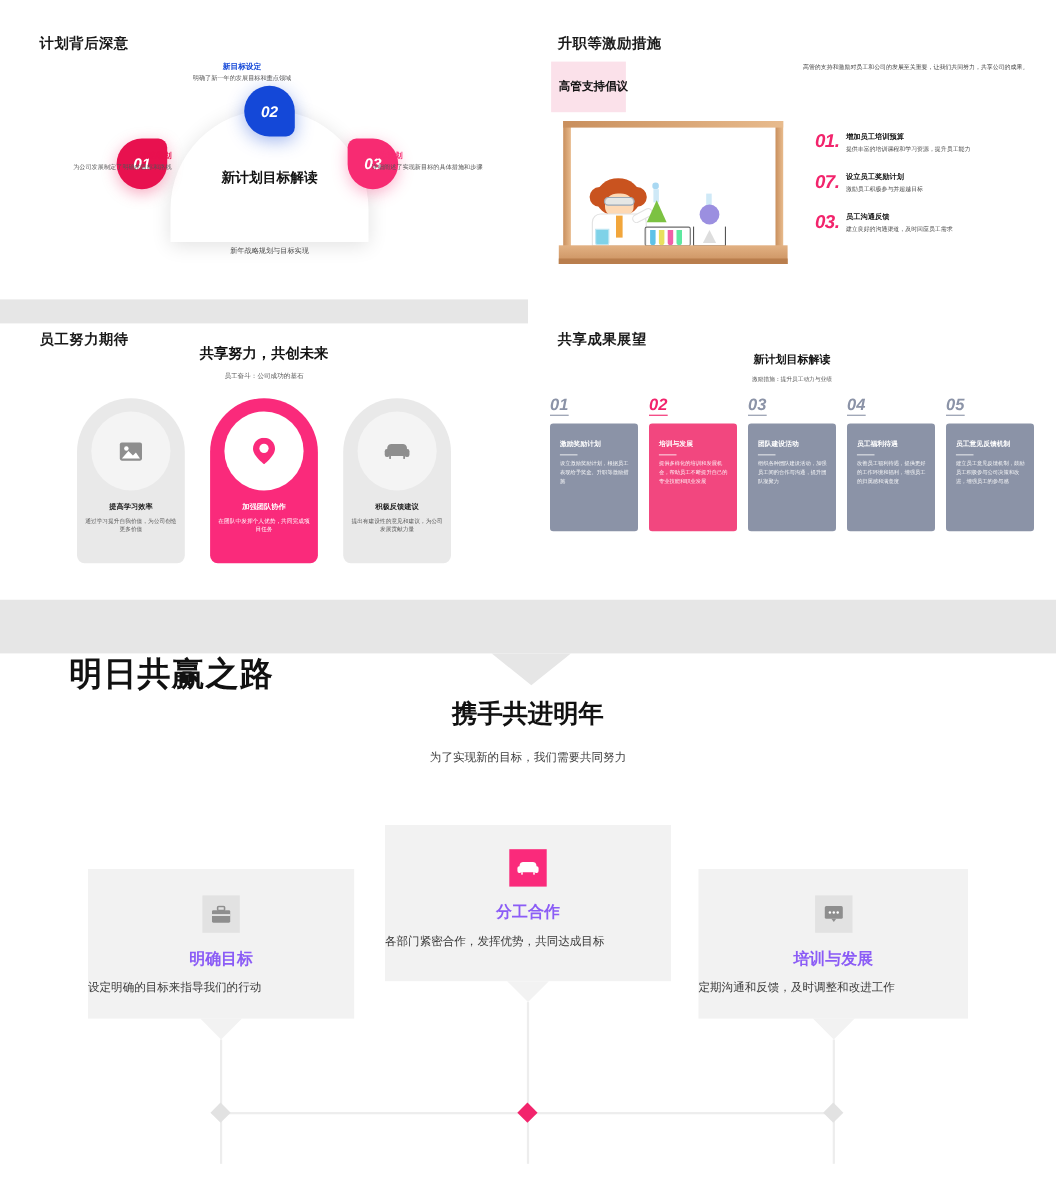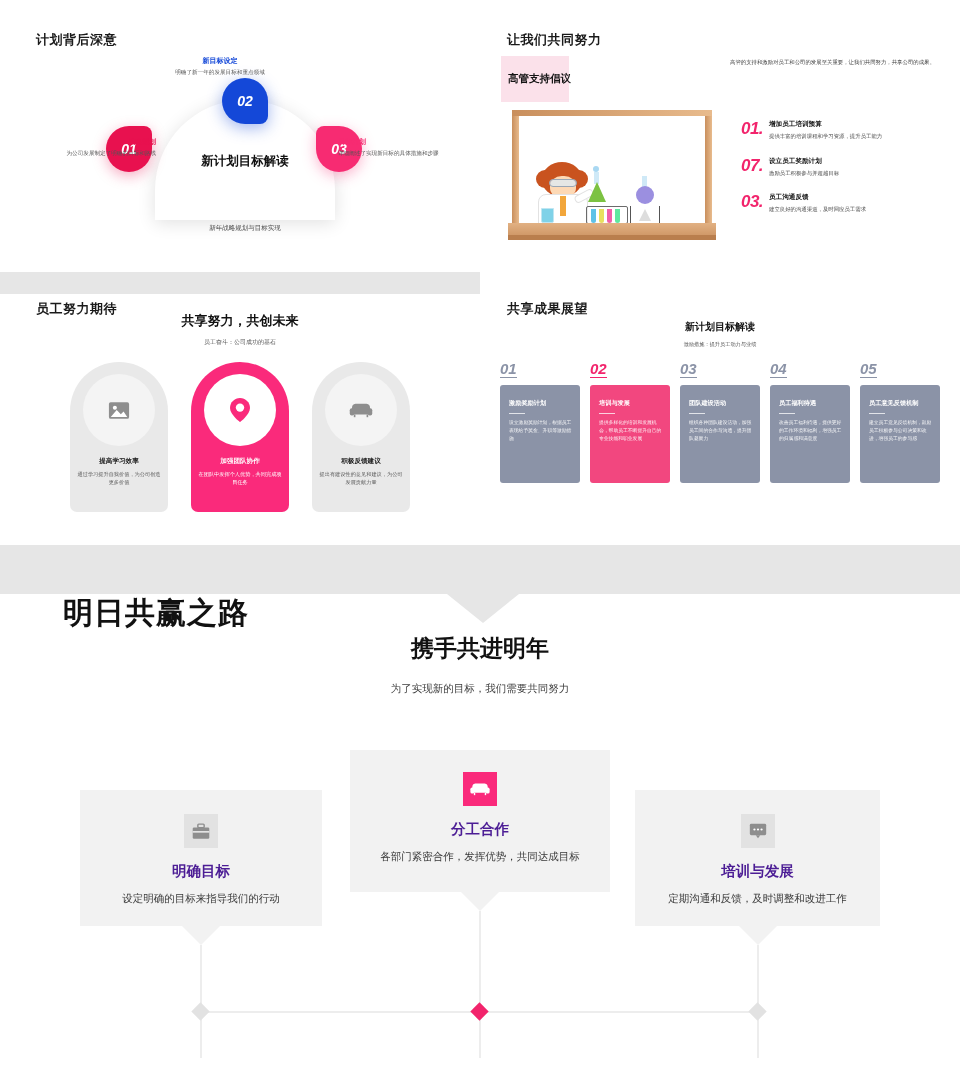--- a/index.html
+++ b/index.html
@@ -164,22 +164,22 @@
            border-left: 36px solid transparent; border-right: 36px solid transparent;
            border-top: 29px solid #e6e6e6; }
   .p5-h1 { position: absolute; left: 0; top: 88px; width: 960px; text-align: center; font-size: 23px; font-weight: bold; color: #111; }
   .p5-h2 { position: absolute; left: 0; top: 137px; width: 960px; text-align: center; font-size: 10.5px; color: #3c3c3c; }
 
   .bcard { position: absolute; background: #f2f2f2; }
   .bcard .tail { position: absolute; left: 50%; bottom: -19px; margin-left: -19px; width: 0; height: 0;
                  border-left: 19px solid transparent; border-right: 19px solid transparent; border-top: 19px solid #f2f2f2; }
   .bcard-icon { width: 34px; height: 34px; background: #e2e2e2; display: flex; align-items: center; justify-content: center; margin: 0 auto; }
   .bcard-icon.pink { background: #fa2a7b; }
-  .bcard-h { text-align: center; font-size: 14.5px; font-weight: bold; color: #4c1d95; margin-top: 14px; }
-  .bcard-b { text-align: center; font-size: 10.5px; color: #3a3a3a; line-height: 1.6; margin-top: 9px; }
+  .bcard-h { text-align: center; font-size: 14.5px; font-weight: bold; color: #8b5cf6; margin-top: 14px; }
+  .bcard-b { text-align: left; font-size: 10.5px; color: #3a3a3a; line-height: 1.6; margin-top: 9px; }
   #bcard1 { left: 80px; top: 245px; width: 242px; height: 136px; padding-top: 24px; }
   #bcard2 { left: 350px; top: 205px; width: 260px; height: 142px; padding-top: 22px; }
   #bcard2 .tail { border-top-color: #f2f2f2; }
   #bcard3 { left: 635px; top: 245px; width: 245px; height: 136px; padding-top: 24px; }
 
   .connector { position: absolute; background: #ededed; width: 1.6px; }
   #conn1 { left: 200px; top: 400px; height: 113px; }
   #conn2 { left: 479px; top: 366px; height: 147px; }
   #conn3 { left: 757px; top: 400px; height: 113px; }
   .timeline { position: absolute; left: 200px; top: 466px; width: 558px; height: 1.6px; background: #ededed; }
@@ -218,21 +218,21 @@
       <div class="lbl-h">战略规划</div>
       <div class="lbl-b">为公司发展制定了明确的目标和路线</div>
     </div>
     <div class="lbl" id="lbl-right">
       <div class="lbl-h">具体计划</div>
       <div class="lbl-b">详细阐述了实现新目标的具体措施和步骤</div>
     </div>
   </section>
 
   <section class="panel" id="panel2">
-    <div class="panel-title">让我们共同努力</div>
+    <div class="panel-title">升职等激励措施</div>
     <div class="pink-box"></div>
     <div class="pink-box-text">高管支持倡议</div>
     <div class="intro-text">高管的支持和激励对员工和公司的发展至关重要，让我们共同努力，共享公司的成果。</div>
 
     <div class="illus">
       <div class="post" style="left:4px; top:0; width:7px; height:116px;"></div>
       <div class="post" style="right:4px; top:0; width:7px; height:116px;"></div>
       <div class="post" style="left:4px; top:0; width:200px; height:6px;"></div>
       <div class="hair"></div>
       <div class="face"></div>

